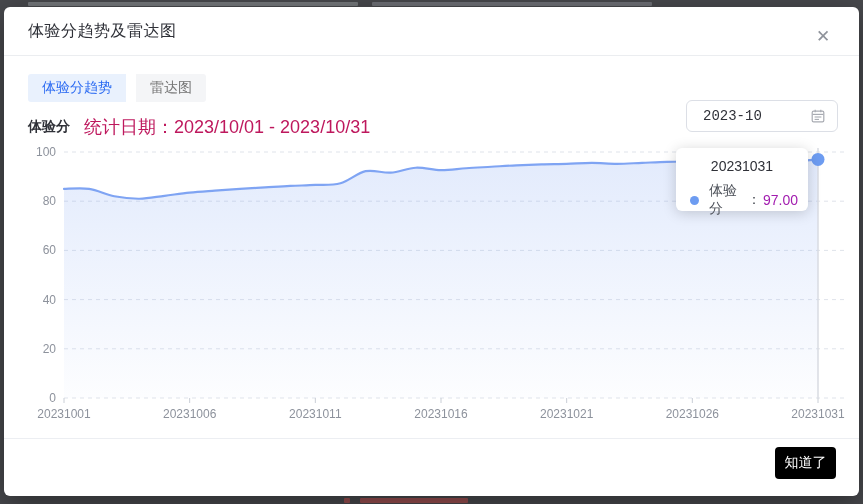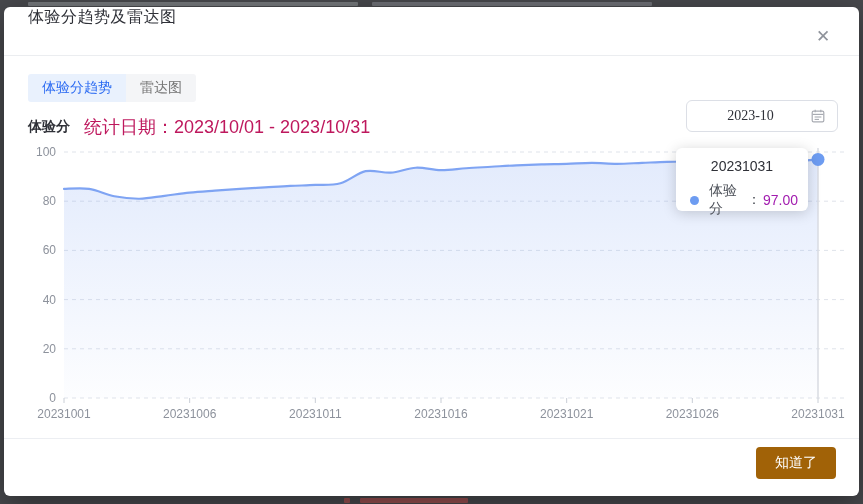--- a/index.html
+++ b/index.html
@@ -15,68 +15,68 @@
   .smudge-bottom-red{left:360px;top:498px;width:108px;height:5px;background:rgba(178,80,80,.75);}
   .smudge-bottom-dot{left:344px;top:498px;width:6px;height:5px;background:rgba(178,80,80,.75);}
 
   .modal{
     position:absolute;left:4px;top:7px;width:855px;height:489px;
     background:#ffffff;border-radius:6px;
     box-shadow:0 8px 30px rgba(0,0,0,.38);
   }
   .modal-header{
     height:49px;border-bottom:1px solid #ebedf0;
-    display:flex;align-items:flex-start;padding:0 24px;box-sizing:border-box;
+    display:flex;align-items:center;padding:0 24px;box-sizing:border-box;
   }
   .modal-title{font-size:16px;color:#2f3138;letter-spacing:.5px;}
   .close-btn{
     position:absolute;top:20px;right:26px;width:20px;height:20px;
     color:#8f939b;font-size:17px;line-height:20px;text-align:center;cursor:pointer;
   }
 
-  .tabs{position:absolute;left:24px;top:67px;display:flex;height:28px;border-radius:3px;overflow:hidden;}
+  .tabs{position:absolute;left:24px;top:67px;display:flex;height:28px;border-radius:3px;overflow:hidden;gap:10px;}
   .tab{
     padding:0 14px;display:flex;align-items:center;font-size:14px;
     background:#f4f5f7;color:#737373;cursor:pointer;white-space:nowrap;
   }
   .tab.active{background:#e9f1fd;color:#2a6af2;}
 
   .section-row{position:absolute;left:24px;top:108px;display:flex;align-items:center;gap:14px;}
   .section-title{font-size:14px;font-weight:bold;color:#2f3138;}
   .date-range{font-size:18px;color:#be185d;}
 
   .date-picker{
     position:absolute;top:93px;right:21px;width:152px;height:32px;
     border:1px solid #dcdfe6;border-radius:6px;background:#fff;
     display:flex;align-items:center;justify-content:space-between;
     padding:0 12px 0 16px;box-sizing:border-box;
   }
   .date-picker input{
     border:none;outline:none;width:95px;font-size:14px;color:#2f3138;
-    font-family:Liberation Serif, serif;background:transparent;padding:0;text-align:center;
+    font-family:Liberation Mono, monospace;background:transparent;padding:0;
   }
   .cal-icon{display:flex;align-items:center;color:#a8abb2;}
 
   .chart-svg{position:absolute;left:0;top:0;width:855px;height:489px;}
 
   .tooltip{
     position:absolute;left:672px;top:141px;width:132px;height:63px;
     background:#fff;border-radius:6px;box-shadow:0 2px 14px rgba(0,0,0,.18);
     padding:10px 0 0 0;box-sizing:border-box;z-index:5;
   }
   .tooltip-title{text-align:center;font-size:14px;color:#2f3138;}
   .tooltip-row{display:flex;align-items:center;margin:8px 10px 0 14px;font-size:14px;color:#4c5058;}
   .tooltip-dot{width:9px;height:9px;border-radius:50%;background:#6d9cf1;margin-right:10px;flex:0 0 auto;}
   .tooltip-sep{margin:0 2px 0 4px;}
   .tooltip-value{color:#a21caf;}
 
   .footer-divider{position:absolute;left:0;top:431px;width:855px;height:1px;background:#eceef2;}
   .confirm-btn{
-    position:absolute;right:23px;top:440px;width:80px;height:32px;
-    background:#a16207;color:#ffffff;font-size:14px;border:none;border-radius:4px;
+    position:absolute;right:23px;top:440px;width:61px;height:32px;
+    background:#000000;color:#ffffff;font-size:14px;border:none;border-radius:4px;
     cursor:pointer;font-family:"Liberation Sans","DejaVu Sans",sans-serif;margin-left:28px;
   }
 </style>
 </head>
 <body>
 
 <div class="bg-smudge smudge-top-1"></div>
 <div class="bg-smudge smudge-top-2"></div>
 <div class="bg-smudge smudge-bottom-dot"></div>
 <div class="bg-smudge smudge-bottom-red"></div>

